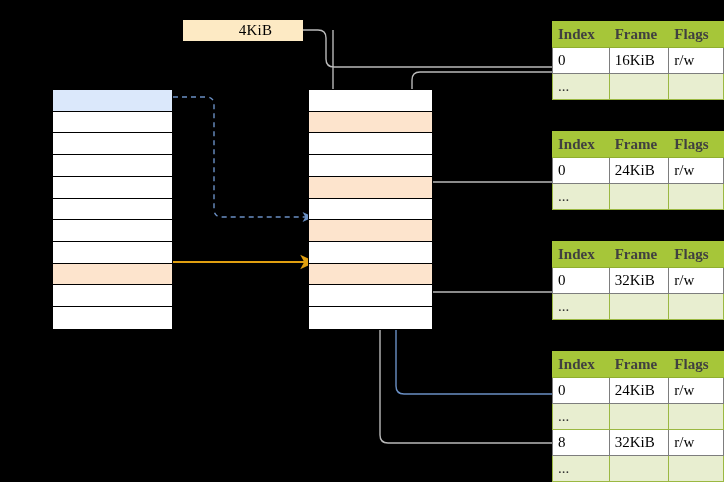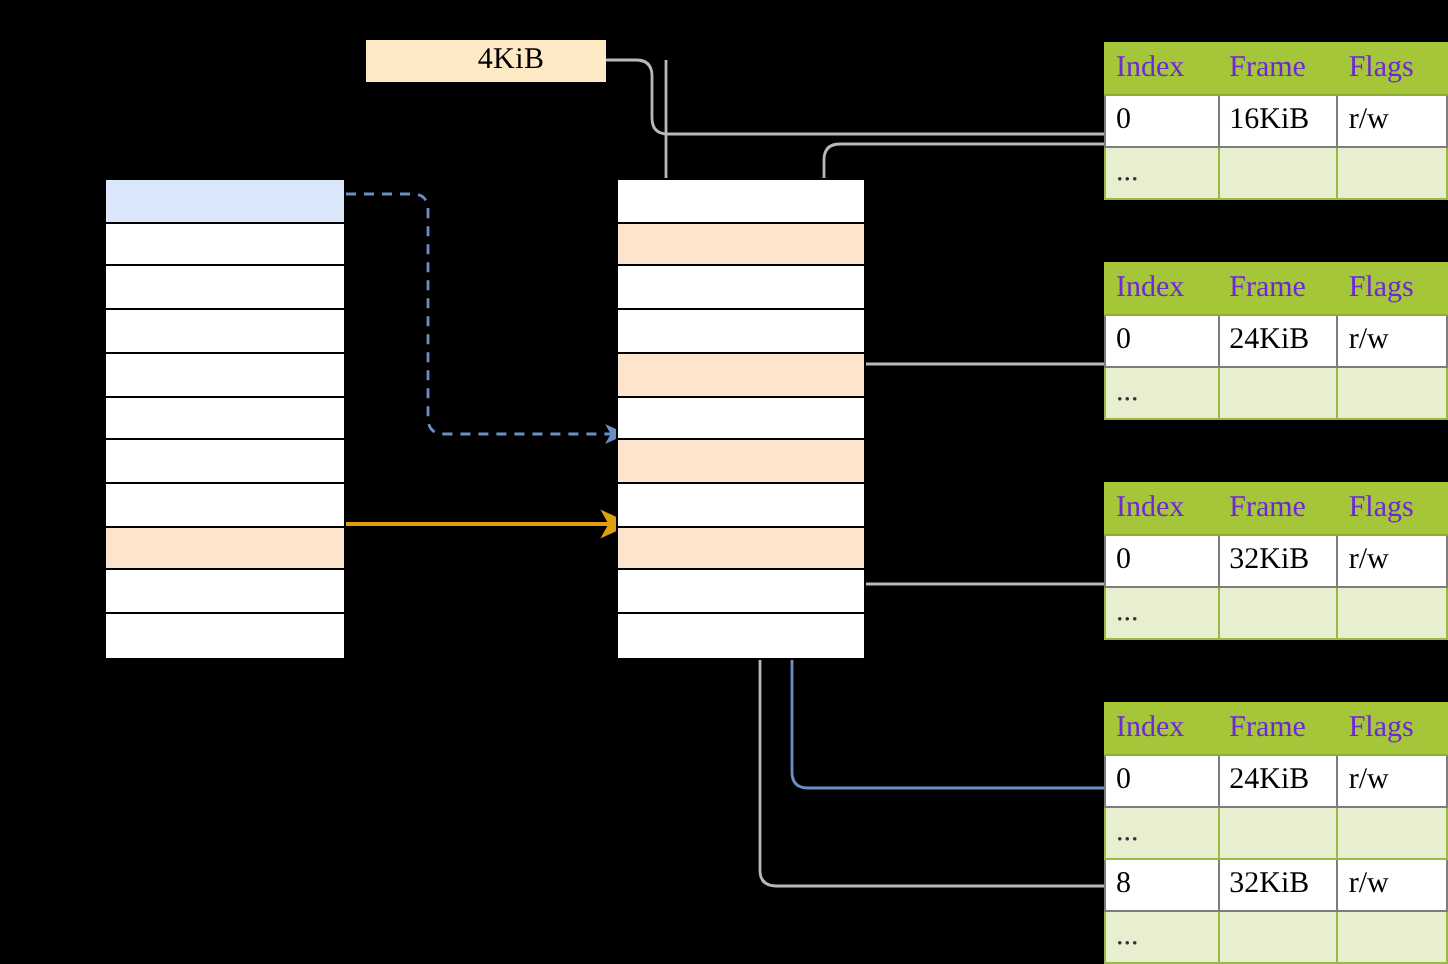--- a/index.html
+++ b/index.html
@@ -25,21 +25,21 @@
   }
 
   
   .ptable{position:absolute;border-collapse:collapse;border:1px solid #98b735;background:#fff;}
   .ptable td,.ptable th{
     border:1px solid #7d7d7d;box-sizing:border-box;
     font-size:15px;font-weight:normal;text-align:left;
     padding:1px 5px;height:26px;color:#000;white-space:nowrap;
   }
   .ptable th{
-    background:#a6c639;color:#6d28d9;font-weight:normal;border-color:#a6c639;
+    background:#a6c639;color:#404040;font-weight:bold;border-color:#a6c639;
     border-bottom:1px solid #8fae2f;
   }
   .ptable tr.ellip td{background:#e8eed0;border-color:#9bb842;color:#333;}
   .ptable tr.data td{background:#fff;}
   .ptable td.hl{background:#fdf485;}
   .c-index{width:57px;}
   .c-frame{width:60px;}
   .c-flags{width:55px;}
 </style>
 </head>

